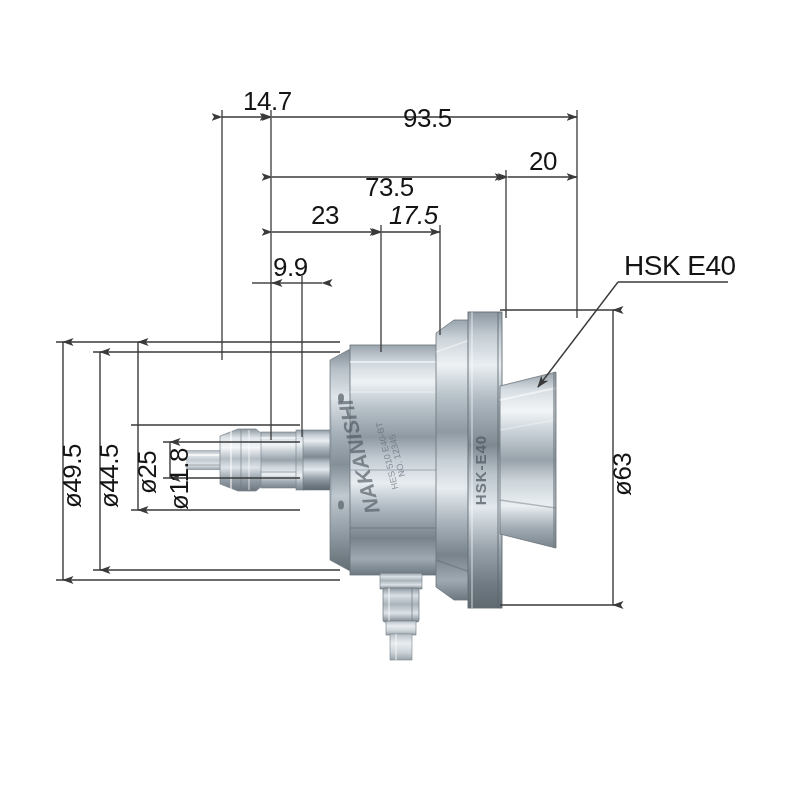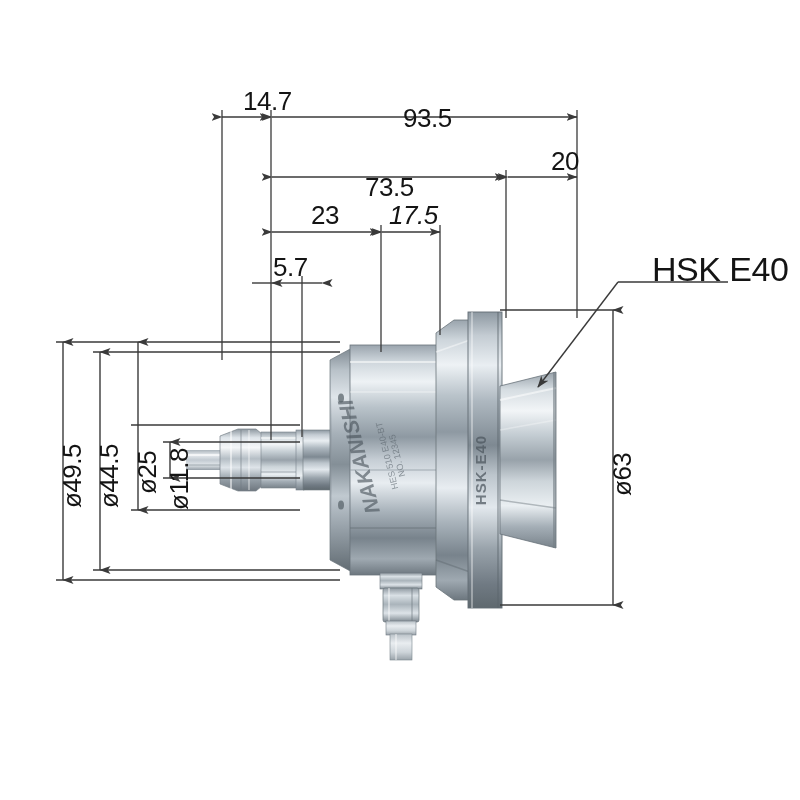--- a/index.html
+++ b/index.html
@@ -35,22 +35,21 @@
   }
   .dim-h {
     font-size: 26px;
   }
   .dim-v {
     font-size: 26px;
     transform-origin: 0 0;
     transform: rotate(-90deg);
   }
   .callout {
-    font-size: 34px;
-    margin-left: 28px;
+    font-size: 28px;
   }
 </style>
 </head>
 <body>
 
 <div id="stage">
 
   <svg id="drawing" viewBox="0 0 800 800">
     <defs>
 
@@ -279,24 +278,24 @@
 
     <g stroke="#3a3a3a" fill="none">
       <line x1="728" y1="282" x2="618" y2="282" stroke-width="1.4"></line>
       <line x1="618" y1="282" x2="538" y2="387" stroke-width="1.4" marker-end="url(#arrLead)"></line>
     </g>
   </svg>
 
   <div class="dimtext dim-h" style="left:243px; top:86px;">14.7</div>
   <div class="dimtext dim-h" style="left:403px; top:103px;">93.5</div>
   <div class="dimtext dim-h" style="left:365px; top:146px;margin-top:26px;">73.5</div>
-  <div class="dimtext dim-h" style="left:551px; top:146px;">20</div>
+  <div class="dimtext dim-h" style="left:529px; top:146px;">20</div>
   <div class="dimtext dim-h" style="left:311px; top:200px;">23</div>
   <div class="dimtext dim-h" style="left:389px; top:200px;font-style:italic;">17.5</div>
-  <div class="dimtext dim-h" style="left:273px; top:252px;">5.7</div>
+  <div class="dimtext dim-h" style="left:273px; top:252px;">9.9</div>
 
   <div class="dimtext dim-v" style="left:57px; top:508px;">ø49.5</div>
   <div class="dimtext dim-v" style="left:94px; top:508px;">ø44.5</div>
   <div class="dimtext dim-v" style="left:132px; top:494px;">ø25</div>
   <div class="dimtext dim-v" style="left:164px; top:510px;">ø11.8</div>
   <div class="dimtext dim-v" style="left:607px; top:496px;">ø63</div>
 
   <div class="dimtext callout" style="left:624px; top:250px;">HSK E40</div>
 
 </div>

